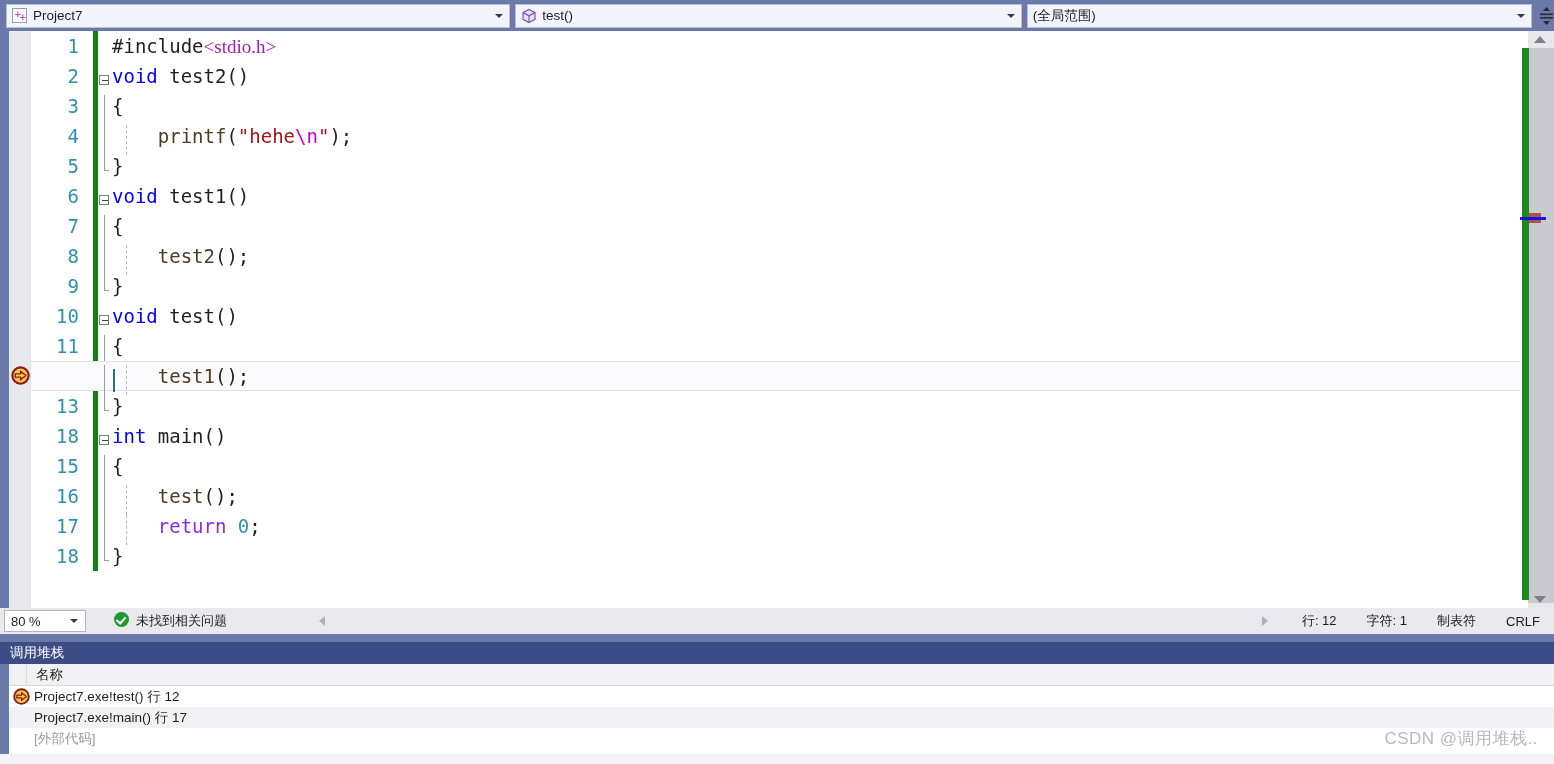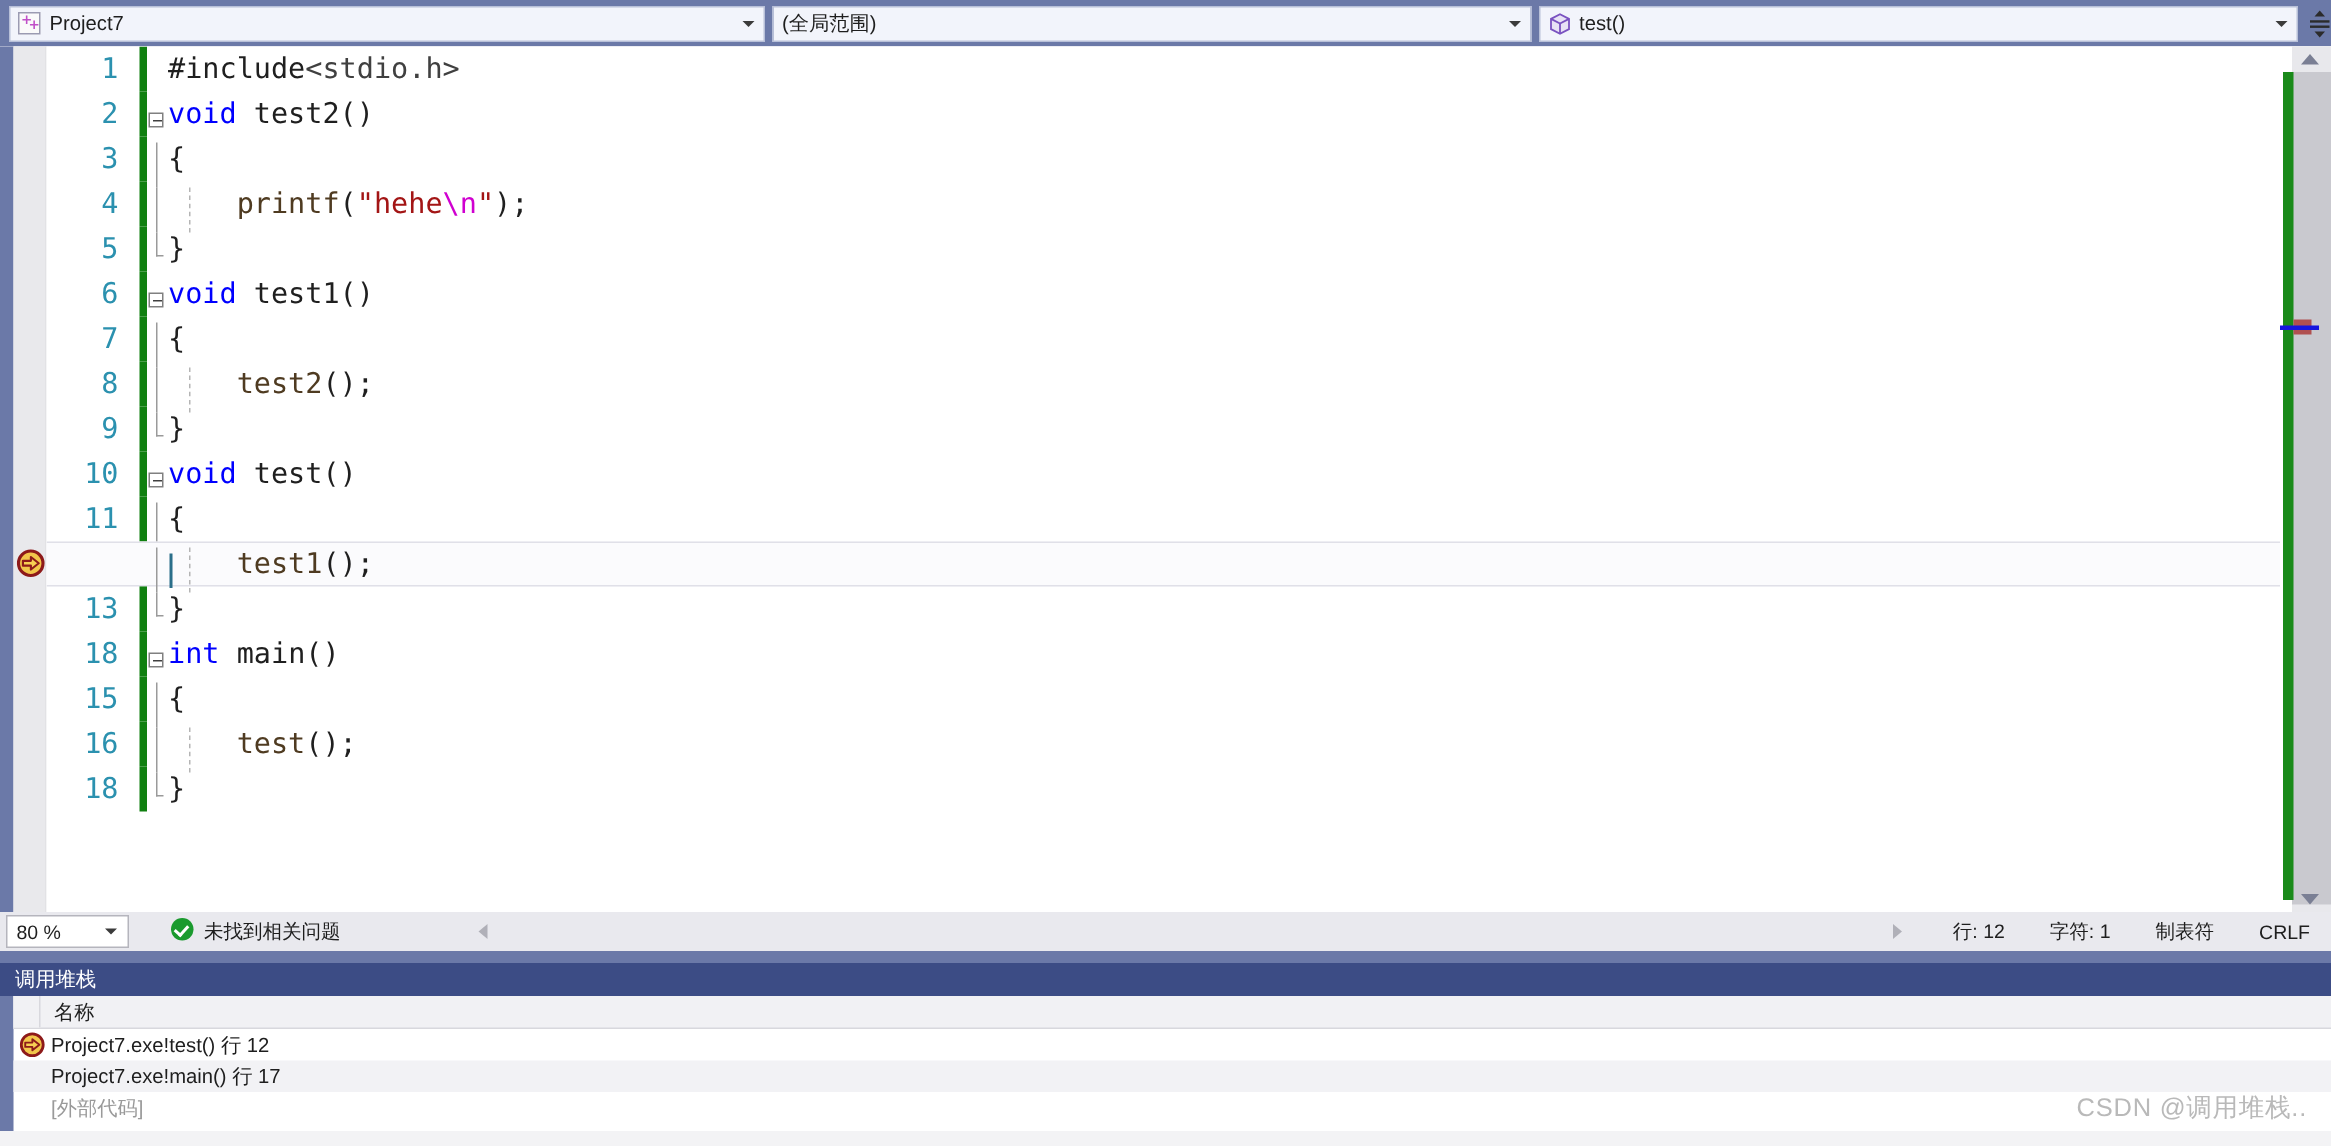--- a/index.html
+++ b/index.html
@@ -130,21 +130,21 @@
     width: 5px;
     height: 30px;
     background: #108010;
     flex: none;
   }
   .codetext { padding-left: 14px; position: relative; }
 
   
   .kw   { color: #0000ff; }
   .pre  { color: #1f1f1f; }
-  .inc  { color: #404040; }
+  .inc  { color: #a21caf; font-family: Liberation Serif, serif; }
   .str  { color: #a31515; }
   .esc  { color: #d000d0; }
   .ret  { color: #8a2be2; }
   .num  { color: #2b91af; }
   .plain{ color: #1f1f1f; }
   .fn   { color: #4f3b21; }
 
   
   .fold {
     position: absolute;
@@ -408,37 +408,37 @@
 
 <div class="app">
 
   <div class="navbar">
     <div class="combo c1">
       <span class="icon-proj">
         <span class="pp p1">+</span>
           <span class="pp p2">+</span>
       </span>
       <span class="combo-label">Project7</span>
-      <span class="combo-arrow"></span>
-    </div>
-
-    <div class="combo c2">
-      <span class="combo-label">(全局范围)</span>
       <span class="combo-arrow"></span>
     </div>
 
     <div class="combo c3">
       <span class="icon-cube">
         <svg width="16" height="16" viewBox="0 0 16 16">
           <polygon points="8,1.5 14,4.6 14,11.4 8,14.5 2,11.4 2,4.6" fill="#e8e2f5" stroke="#7a52c0" stroke-width="1.2"></polygon>
           <polyline points="2,4.6 8,7.7 14,4.6" fill="none" stroke="#7a52c0" stroke-width="1.2"></polyline>
           <line x1="8" y1="7.7" x2="8" y2="14.5" stroke="#7a52c0" stroke-width="1.2"></line>
         </svg>
       </span>
       <span class="combo-label">test()</span>
+      <span class="combo-arrow"></span>
+    </div>
+
+    <div class="combo c2">
+      <span class="combo-label">(全局范围)</span>
       <span class="combo-arrow"></span>
     </div>
 
     <div class="splitter-ico">
       <svg width="15" height="20" viewBox="0 0 15 20">
         <polygon points="7.5,1 11,5 4,5" fill="#2b2b2b"></polygon>
         <rect x="1" y="7.5" width="13" height="1.6" fill="#2b2b2b"></rect>
         <rect x="1" y="11" width="13" height="1.6" fill="#2b2b2b"></rect>
         <polygon points="7.5,19 11,15 4,15" fill="#2b2b2b"></polygon>
       </svg>
@@ -459,20 +459,21 @@
         <div class="line"><span class="lineno">7</span><span class="changebar"></span><span class="codetext"><span class="blockline" style="top: 0px;"></span><span class="plain">{</span></span></div>
         <div class="line"><span class="lineno">8</span><span class="changebar"></span><span class="codetext"><span class="blockline"></span><span class="guide" style="left: 28px;"></span><span class="fn">    test2</span><span class="plain">();</span></span></div>
         <div class="line"><span class="lineno">9</span><span class="changebar"></span><span class="codetext"><span class="blockline end"></span><span class="plain">}</span></span></div>
         <div class="line"><span class="lineno">10</span><span class="changebar"></span><span class="codetext"><span class="fold"></span><span class="kw">void</span><span class="plain"> test</span><span class="plain">()</span></span></div>
         <div class="line"><span class="lineno">11</span><span class="changebar"></span><span class="codetext"><span class="blockline" style="top: 0px;"></span><span class="plain">{</span></span></div>
         <div class="line"><div class="curline-hl"></div><span class="lineno">12</span><span class="changebar"></span><span class="codetext"><span class="blockline"></span><span class="guide" style="left: 28px;"></span><span class="caret" style="left: 15px;"></span><span class="fn">    test1</span><span class="plain">();</span></span></div>
         <div class="line"><span class="lineno">13</span><span class="changebar"></span><span class="codetext"><span class="blockline end"></span><span class="plain">}</span></span></div>
         <div class="line"><span class="lineno">18</span><span class="changebar"></span><span class="codetext"><span class="fold"></span><span class="kw">int</span><span class="plain"> main</span><span class="plain">()</span></span></div>
         <div class="line"><span class="lineno">15</span><span class="changebar"></span><span class="codetext"><span class="blockline" style="top: 0px;"></span><span class="plain">{</span></span></div>
         <div class="line"><span class="lineno">16</span><span class="changebar"></span><span class="codetext"><span class="blockline"></span><span class="guide" style="left: 28px;"></span><span class="fn">    test</span><span class="plain">();</span></span></div>
+        <div class="line"><span class="lineno">17</span><span class="changebar"></span><span class="codetext"><span class="blockline"></span><span class="guide" style="left: 28px;"></span><span class="plain">    </span><span class="ret">return</span><span class="plain"> </span><span class="num">0</span><span class="plain">;</span></span></div>
         <div class="line"><span class="lineno">18</span><span class="changebar"></span><span class="codetext"><span class="blockline end"></span><span class="plain">}</span></span></div>
       </div>
 
     <div class="vscroll">
       <div class="track"></div>
       <div class="thumb"></div>
       <div class="greenbar"></div>
       <div class="mark-red"></div>
       <div class="mark-blue"></div>
       <div class="arr-up"></div>

